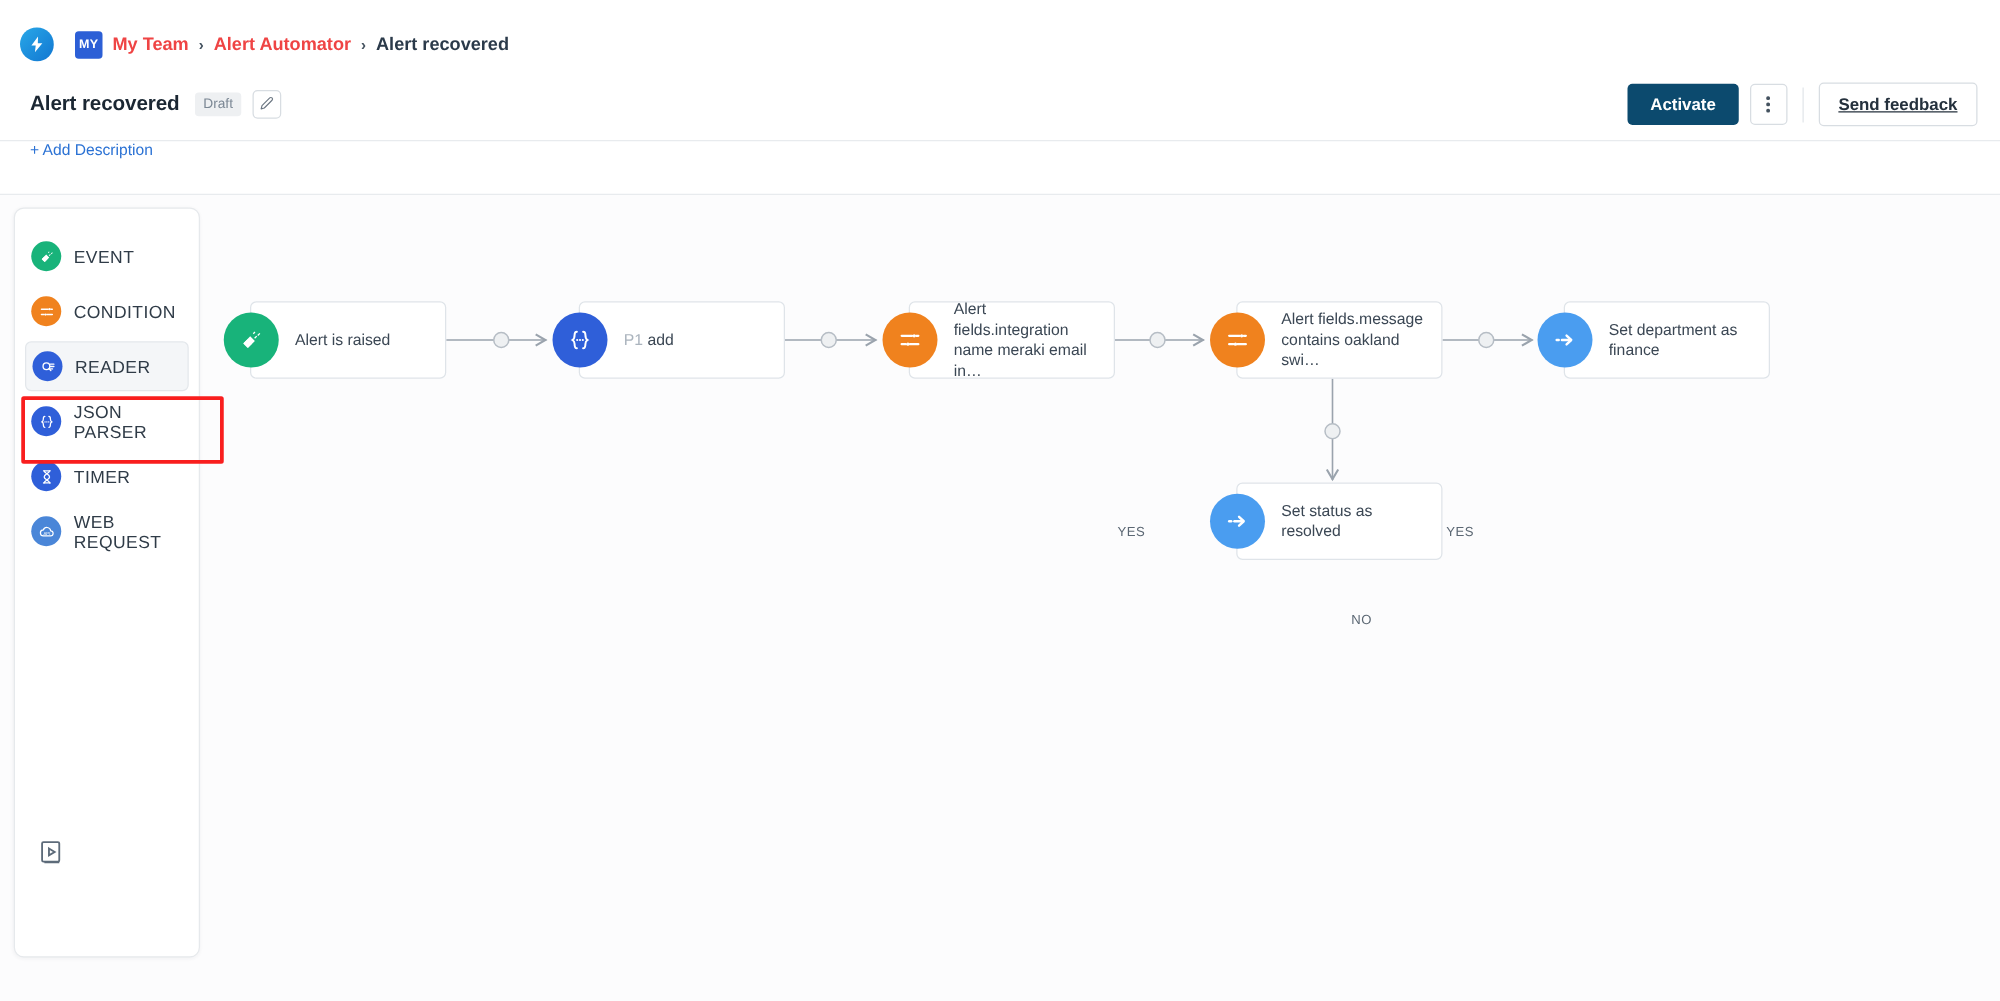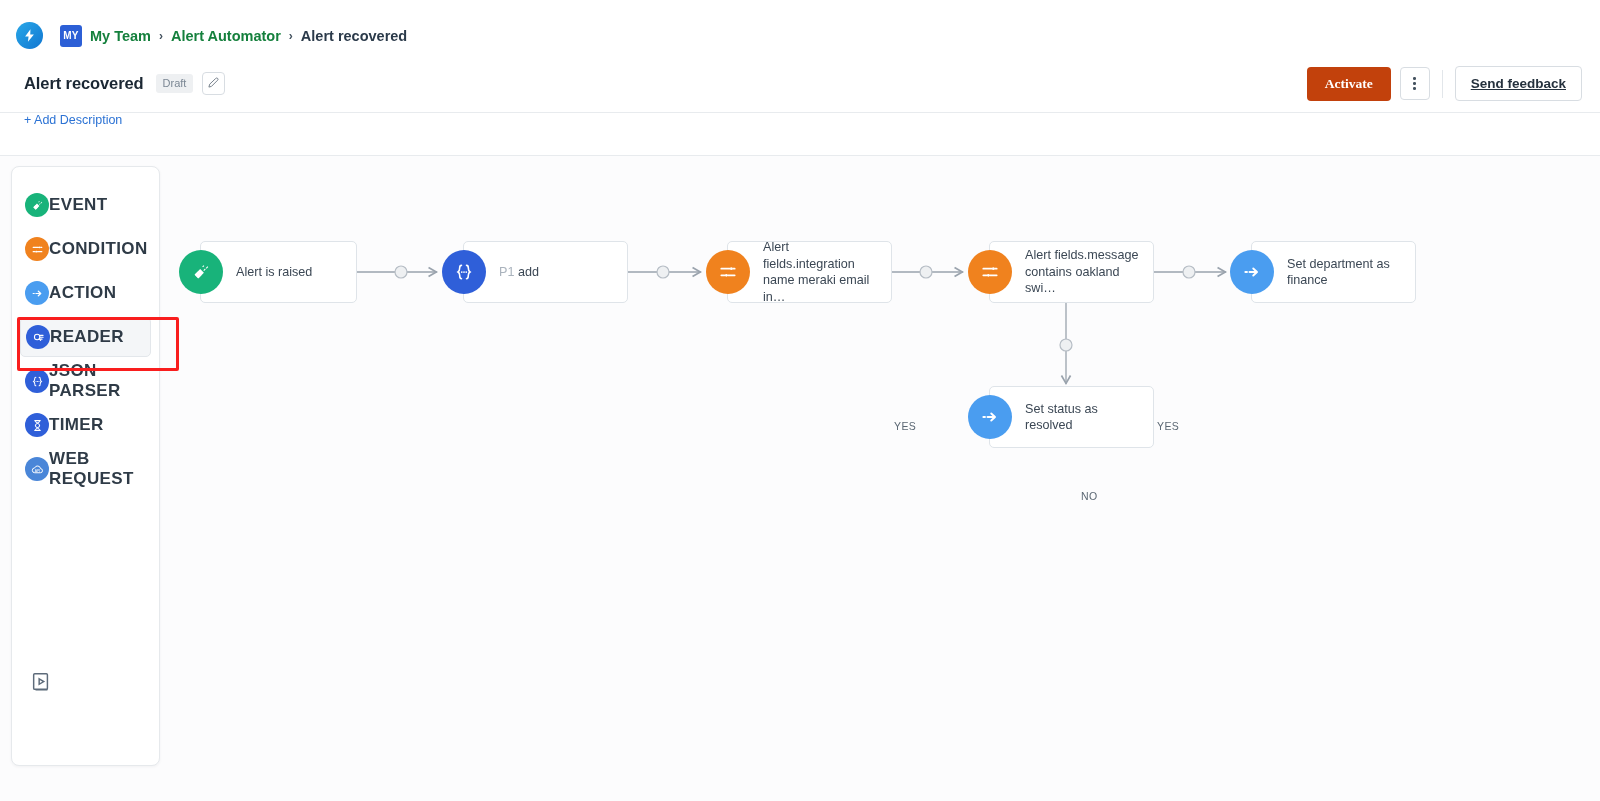--- a/index.html
+++ b/index.html
@@ -38,21 +38,21 @@
     font-size: 10px;
     font-weight: bold;
     display: flex; align-items: center; justify-content: center;
     margin-left: 17px;
     flex: none;
     letter-spacing: .2px;
   }
   .crumb {
     font-size: 14.5px;
     margin-left: 8px;
-    color: #15803d;
+    color: #ef4444;
     font-weight: 600;
     white-space: nowrap;
     cursor: pointer;
   }
   .crumb.plain { color: #2b3a4a; font-weight: 600; cursor: default; }
   .crumb-sep {
     margin-left: 8px;
     color: #44525f;
     font-size: 12px;
     font-weight: bold;
@@ -85,29 +85,29 @@
     width: 23px; height: 23px;
     border: 1px solid #d8dde2;
     border-radius: 4px;
     background: #fff;
     display: flex; align-items: center; justify-content: center;
     cursor: pointer;
     padding: 0;
   }
   .spacer { flex: 1; }
   .btn-primary {
-    background: #c2410c;
+    background: #0c4a6e;
     color: #fff;
     border: none;
     border-radius: 4px;
     font-size: 13.5px;
     font-weight: bold;
     padding: 9px 18px;
     cursor: pointer;
-    font-family: Liberation Serif, serif;
+    font-family: Liberation Sans, sans-serif;
   }
   .btn-kebab {
     margin-left: 9px;
     width: 30px; height: 33px;
     border: 1px solid #d8dde2;
     border-radius: 4px;
     background: #fff;
     cursor: pointer;
     display: flex; align-items: center; justify-content: center;
     flex-direction: column;
@@ -204,22 +204,23 @@
     border: 1px solid #e3e7eb;
   }
   .pal-ico {
     width: 24px; height: 24px;
     border-radius: 50%;
     display: flex; align-items: center; justify-content: center;
     flex: none;
     color: #fff;
   }
   .pal-label {
-    font-size: 17px;
-    font-weight: bold;
+    margin-left: 10px;
+    font-size: 14px;
+    font-weight: normal;
     color: #2f3b47;
     letter-spacing: .35px;
   }
   .red-box {
     position: absolute;
     left: 5px; top: 150px;
     width: 162px; height: 54px;
     border: 3px solid #f91e1e;
     border-radius: 2px;
     pointer-events: none;
@@ -341,30 +342,20 @@
         <div class="pal-item">
           <span class="pal-ico" style="background: rgb(240, 130, 30);">
             <svg width="13" height="13" viewBox="0 0 24 24" stroke="#fff" stroke-width="2.2" stroke-linecap="round" fill="none">
               <path d="M4 8h10M18 8h2M4 16h4M12 16h8"></path>
               <circle cx="16" cy="8" r="1.6" fill="#fff" stroke="none"></circle>
               <circle cx="10" cy="16" r="1.6" fill="#fff" stroke="none"></circle>
             </svg>
           </span>
           <span class="pal-label">CONDITION</span>
         </div>
-        <div class="pal-item">
-          <span class="pal-ico" style="background: rgb(74, 157, 240);">
-            <svg width="13" height="13" viewBox="0 0 24 24" stroke="#fff" stroke-width="2.3" stroke-linecap="round" stroke-linejoin="round" fill="none">
-              <path d="M4 12h2"></path>
-              <path d="M9 12h8"></path>
-              <path d="M13.5 7.8L18 12l-4.5 4.2"></path>
-            </svg>
-          </span>
-          <span class="pal-label">ACTION</span>
-        </div>
         <div class="pal-item active">
           <span class="pal-ico" style="background: rgb(47, 95, 217);">
             <svg width="13" height="13" viewBox="0 0 24 24" stroke="#fff" stroke-width="2" stroke-linecap="round" fill="none">
               <circle cx="9.5" cy="11" r="5"></circle>
               <path d="M13.2 14.6L16 17.4"></path>
               <path d="M15.5 8h5M15.5 11.5h5M15.5 15h3"></path>
             </svg>
           </span>
           <span class="pal-label">READER</span>
         </div>

